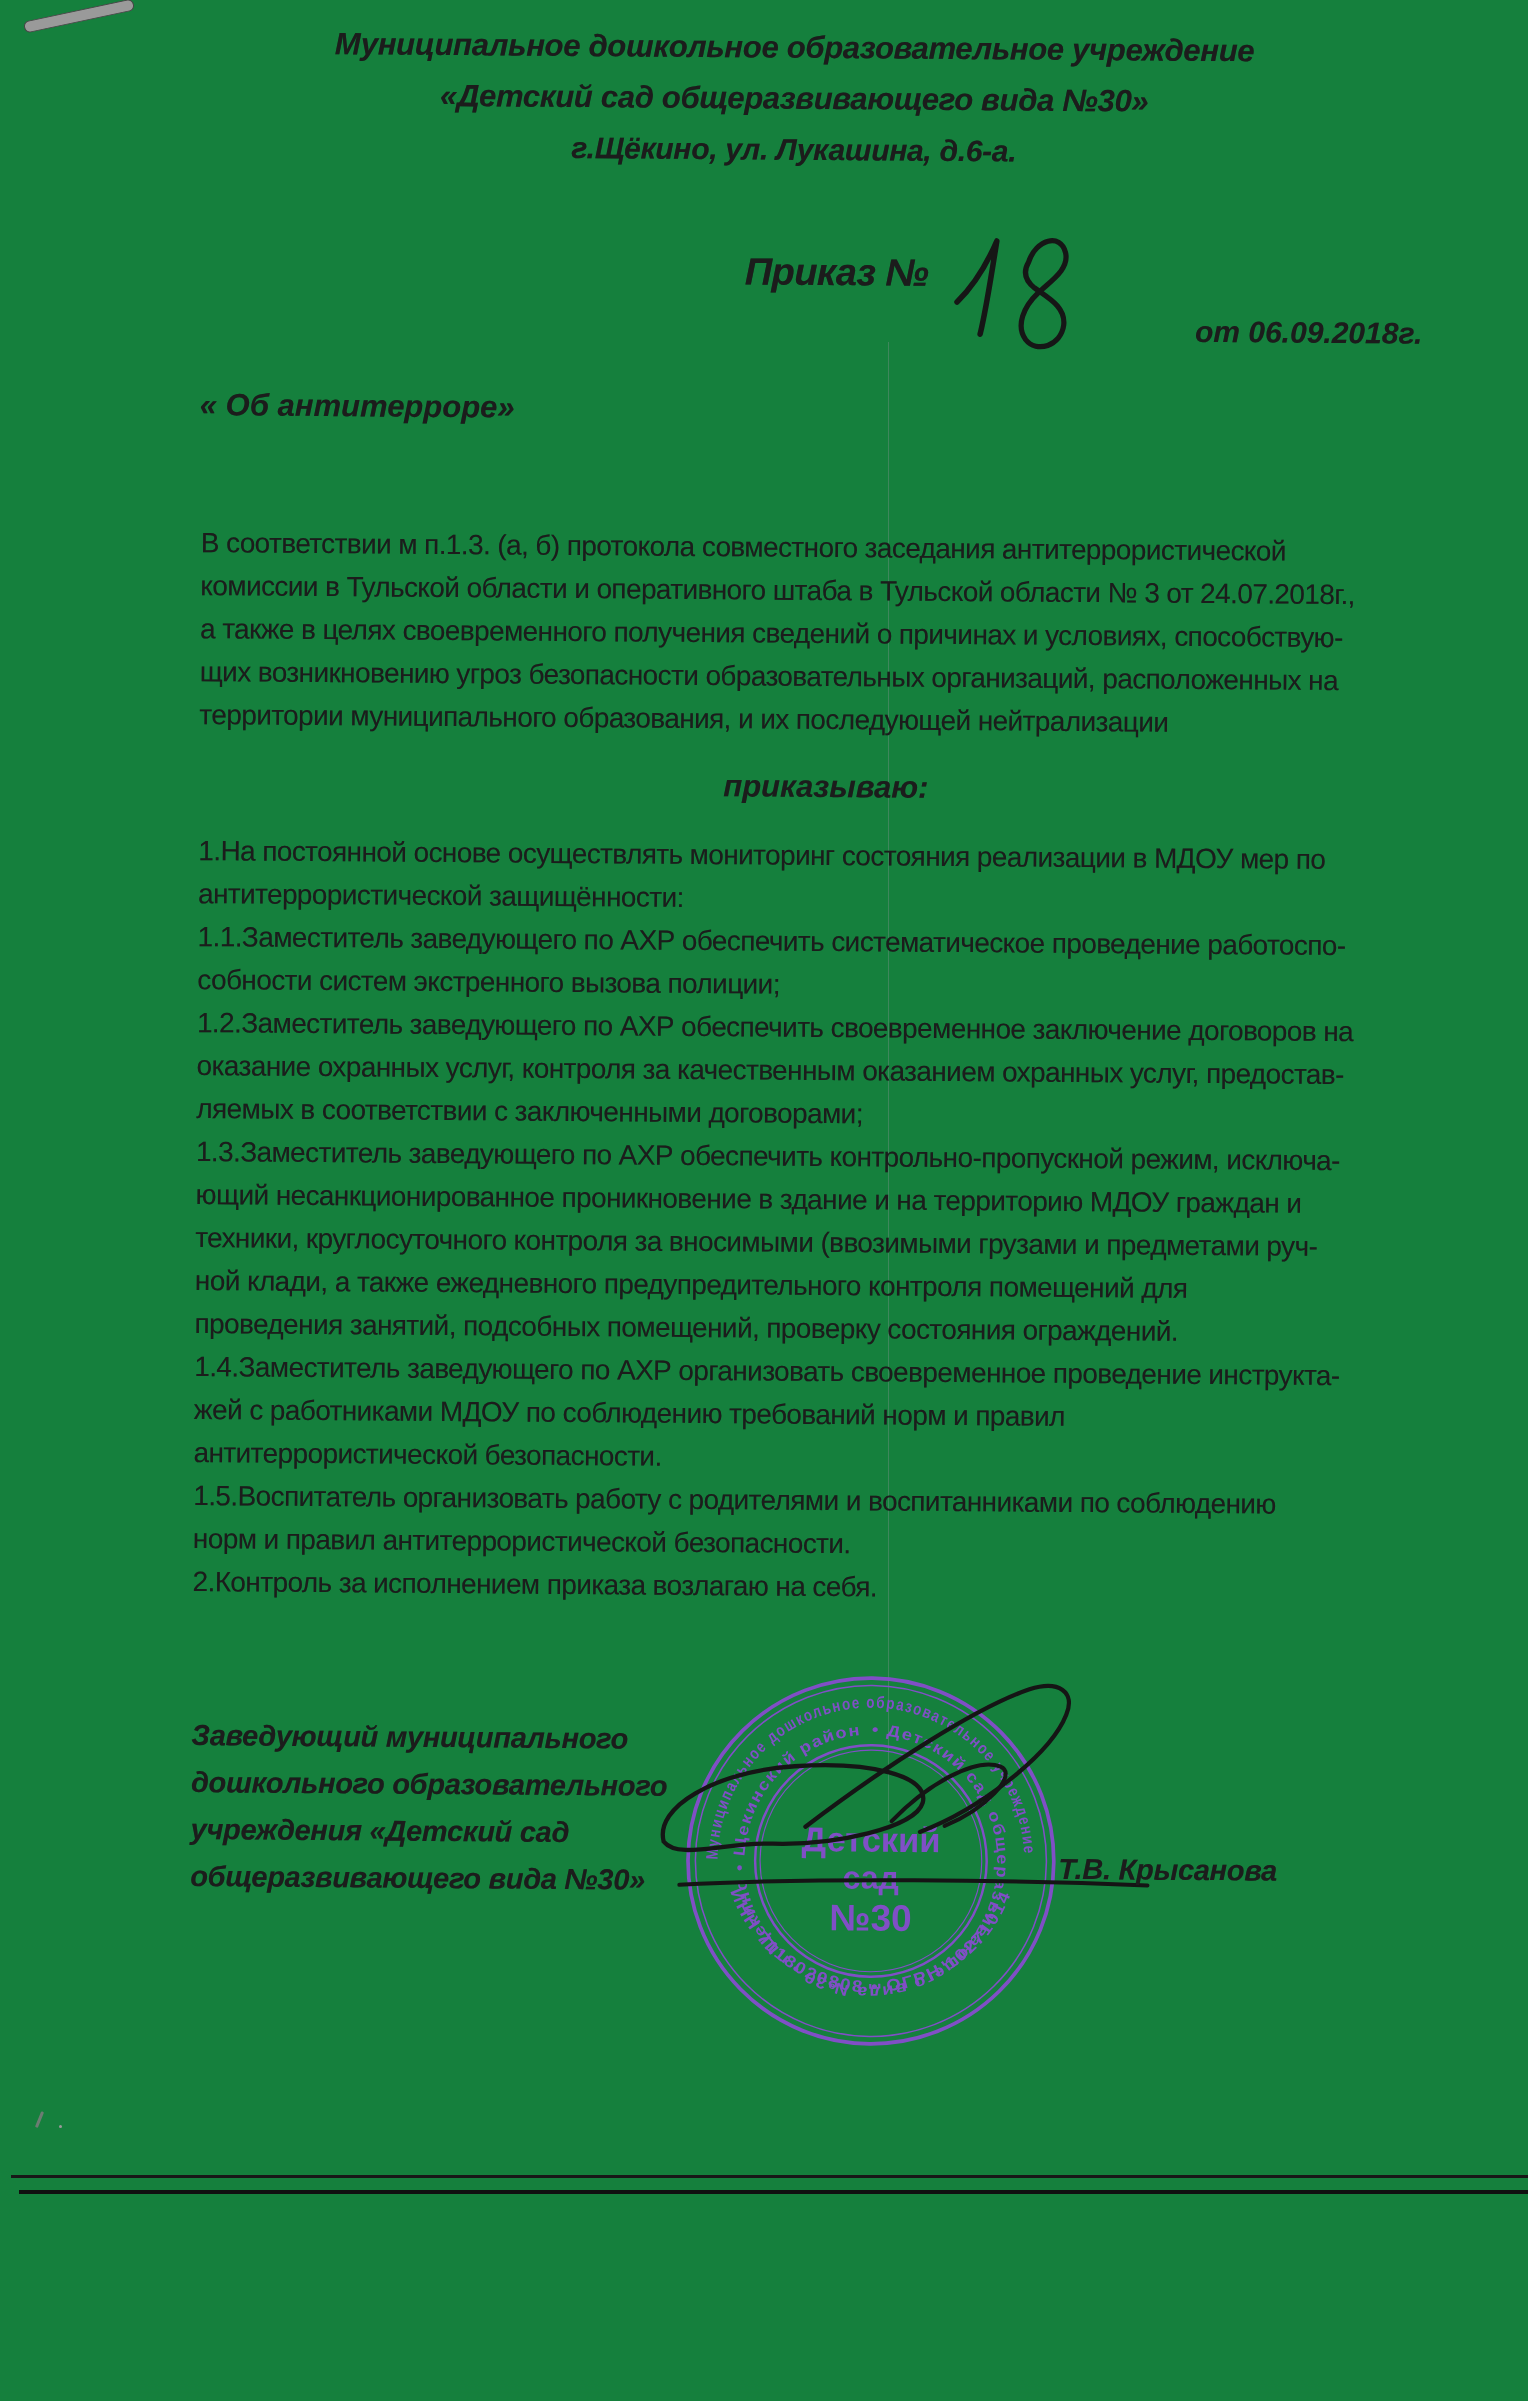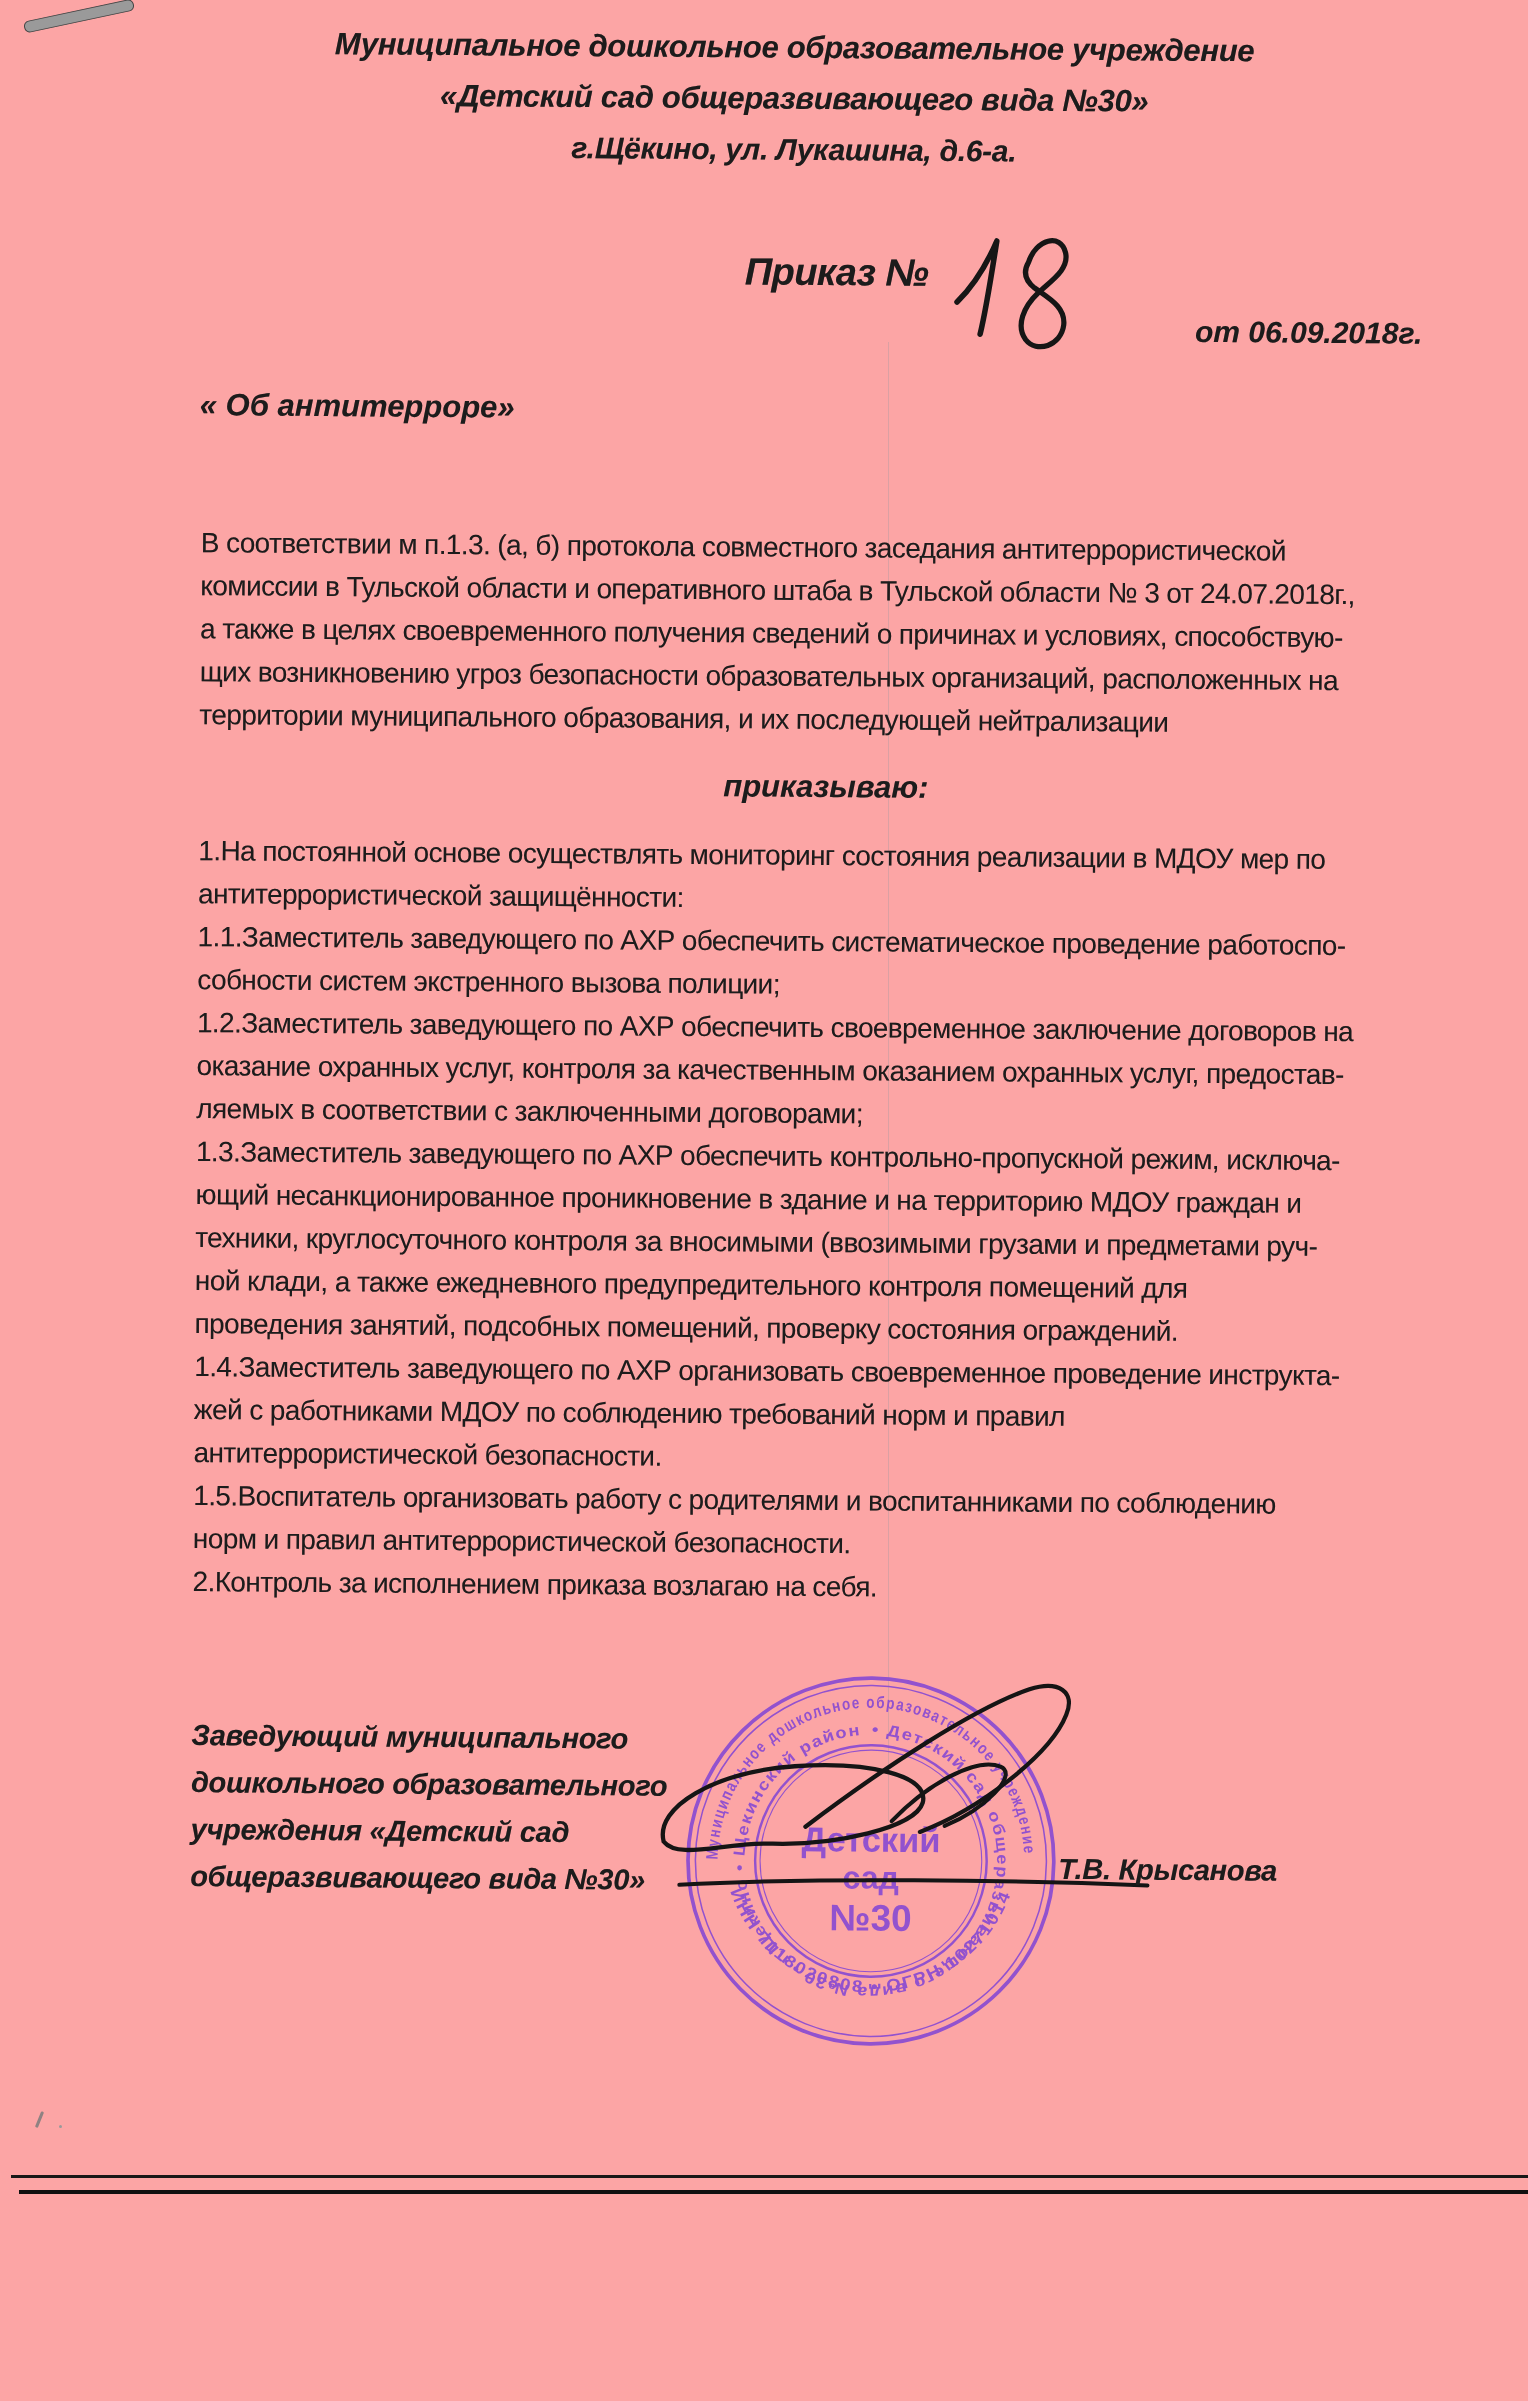--- a/index.html
+++ b/index.html
@@ -1,19 +1,19 @@
 <!DOCTYPE html>
 <html lang="ru" style="font-size:10px"><head>
 <meta charset="utf-8">
 <style>
   html,body{margin:0;padding:0;background:#e8e8e8;}
   .page{
     position:relative;
     width:1529px;height:2401px;
-    background:#fca5a5;
+    background:#15803d;
     overflow:hidden;
     font-family:"Liberation Sans","DejaVu Sans",sans-serif;
     color:#1c1c1c;
   }
   .content{position:absolute;inset:0;transform:rotate(0.45deg);transform-origin:185px 0;}
 
   
   .doc-header{position:absolute;left:179px;top:17px;width:1232px;text-align:center;}
   .h-line{font-size:31px;font-weight:bold;font-style:italic;line-height:51px;letter-spacing:-0.3px;text-shadow:0 0 0.6px rgba(0,0,0,.35);}
   .h-line.small{font-size:30px;}

